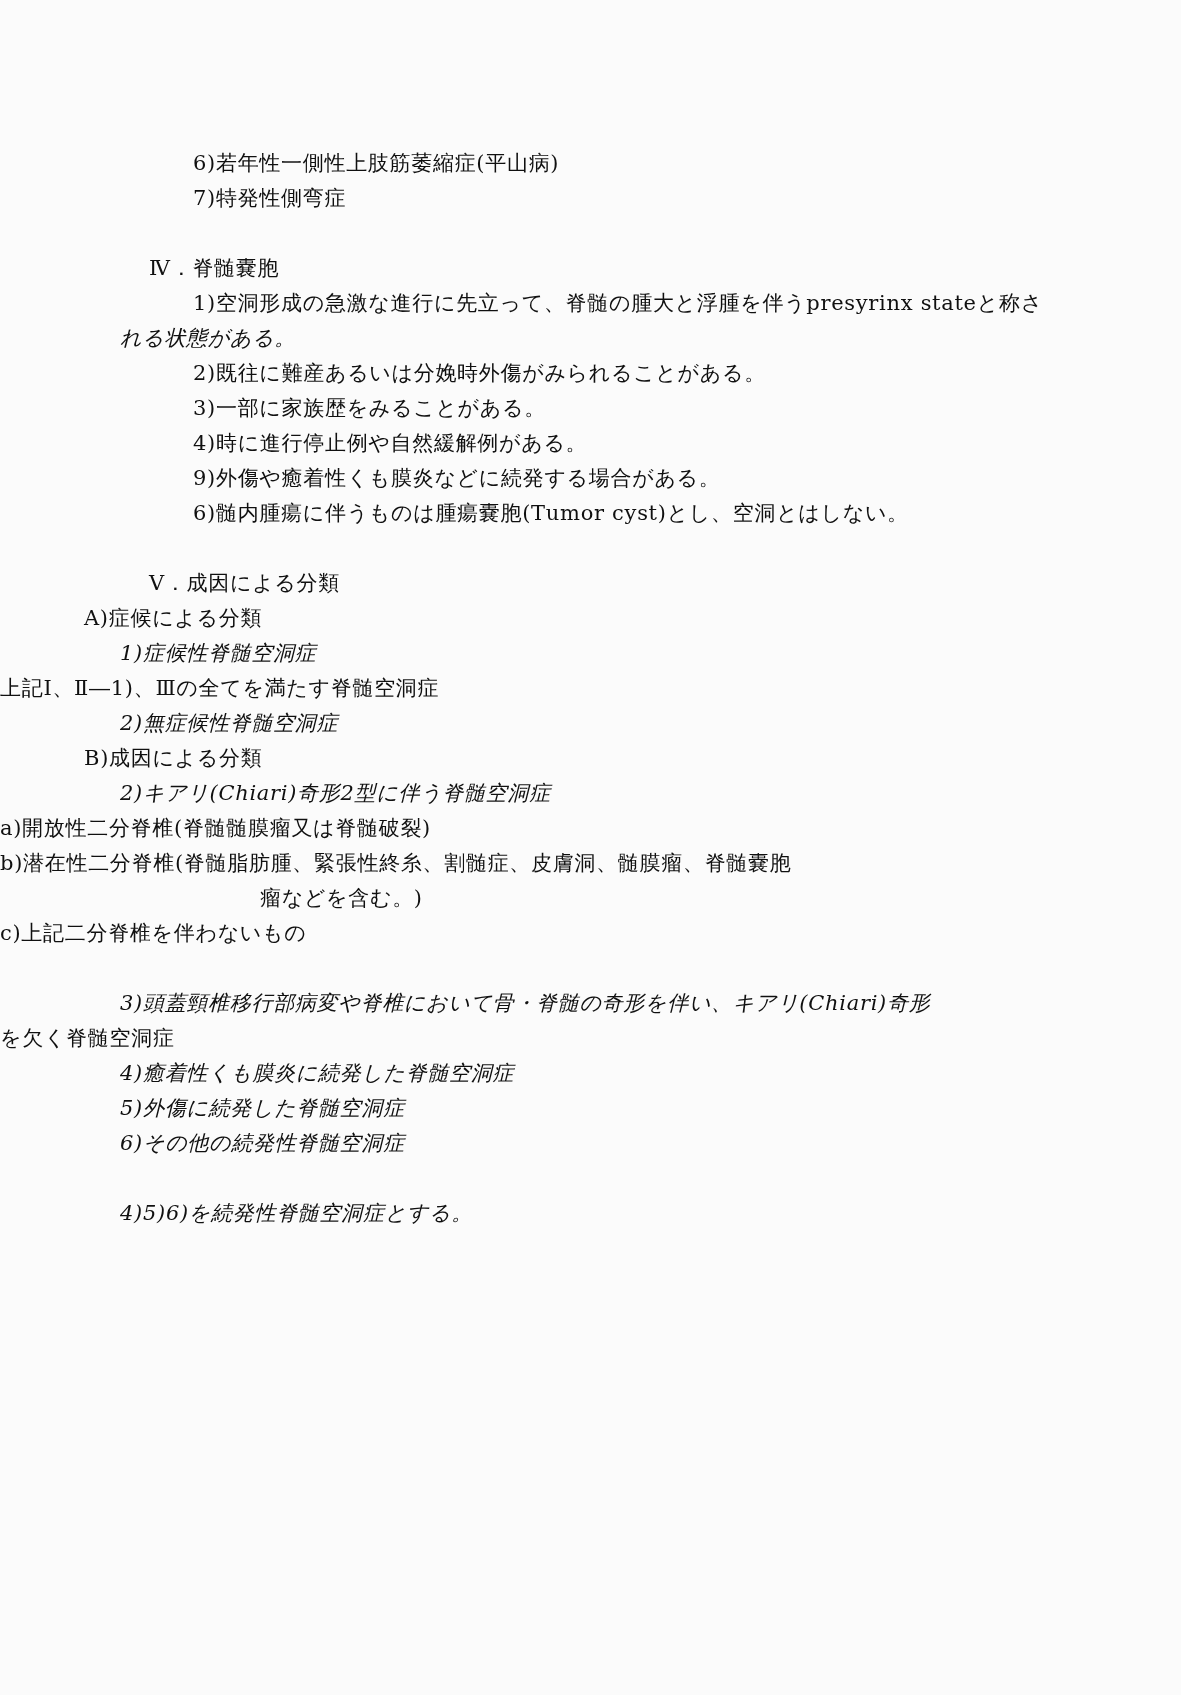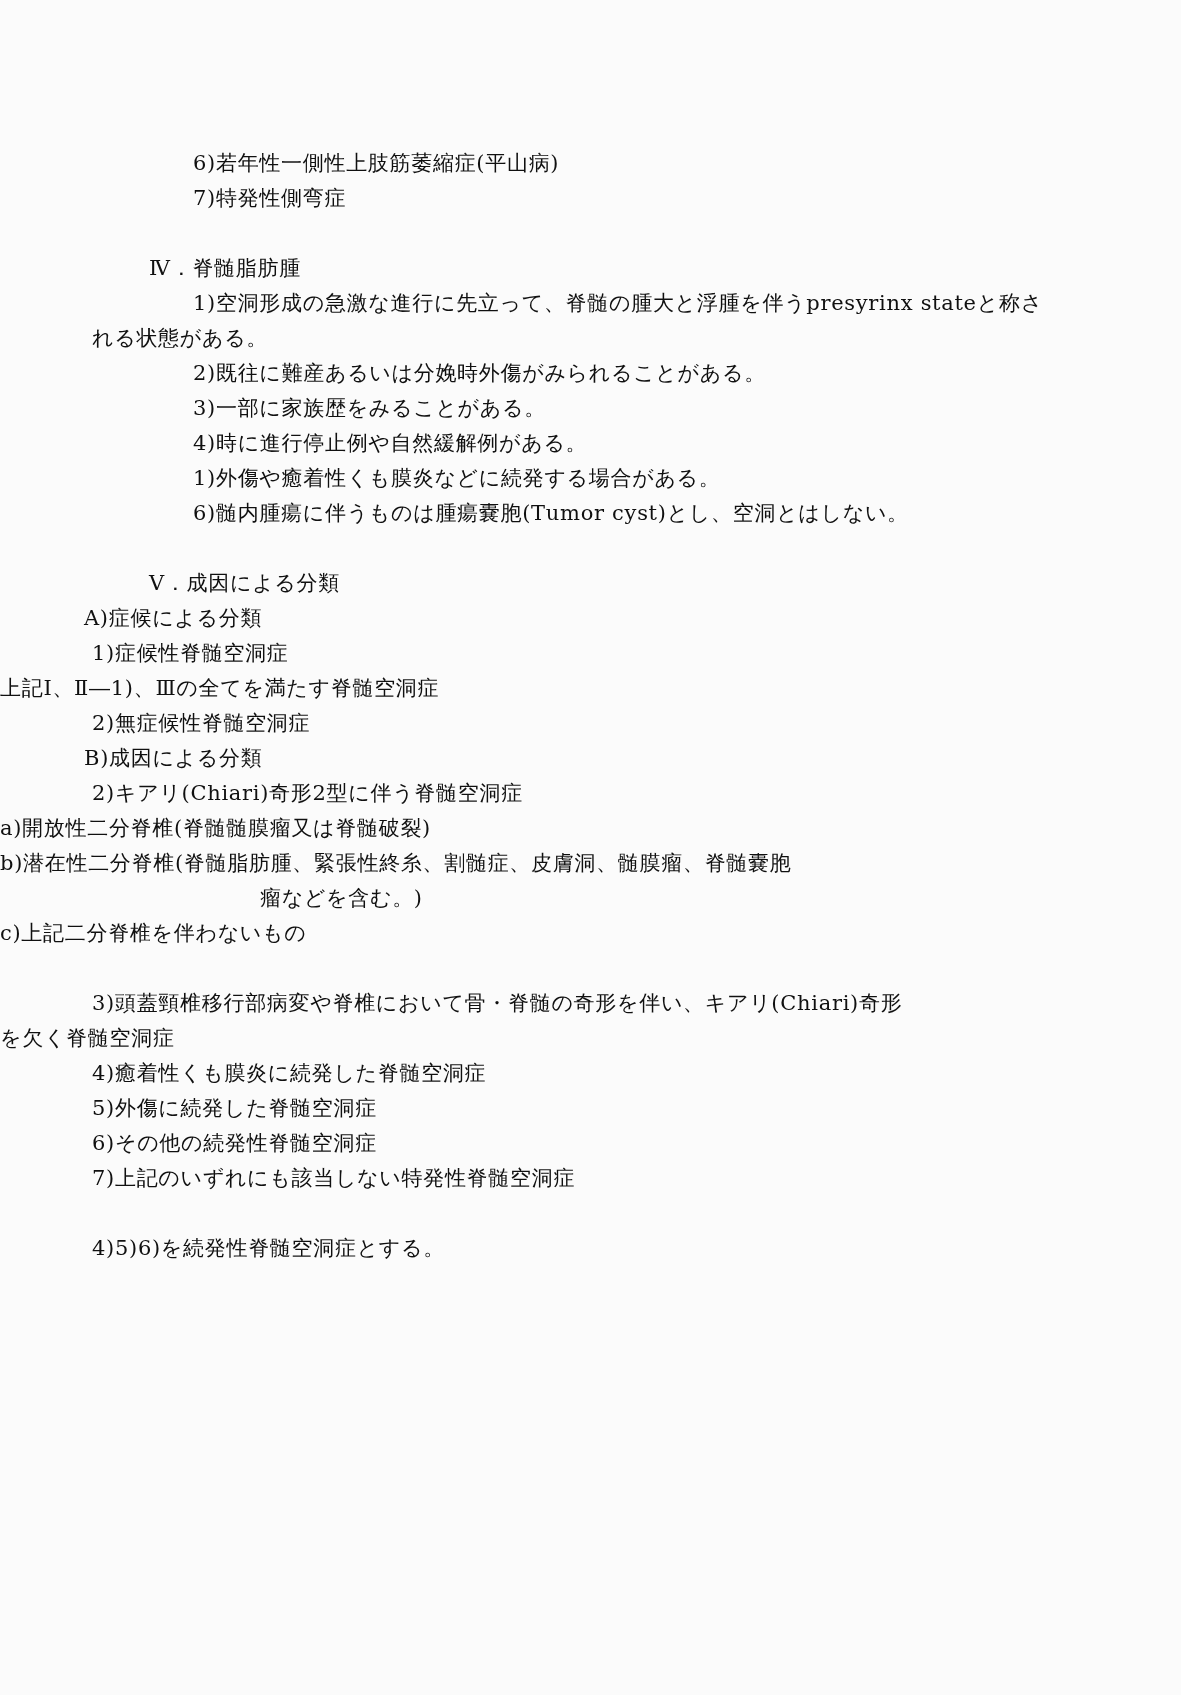--- a/index.html
+++ b/index.html
@@ -33,55 +33,54 @@
     height: 35px;
     line-height: 35px;
     white-space: pre;
     box-sizing: border-box;
     width: 1060px;
   }
   
   .l0 { padding-left: 149px; }
   .l1 { padding-left: 84px; }
   .l2 { padding-left: 193px; }
-  .l3 { padding-left: 92px; }
+  .l3 { padding-left: 120px; font-style: italic; }
   .l4 { }
   .l5 { padding-left: 260px; }
 </style>
 </head>
 <body style="background: rgb(251, 251, 251);">
 
 <div class="page">
   <div class="doc" style="color: rgb(16, 16, 16);">
       <div class="line l2">6)若年性一側性上肢筋萎縮症(平山病)</div>
       <div class="line l2">7)特発性側弯症</div>
       <div class="line l0"></div>
-      <div class="line l0">Ⅳ．脊髄脂肪腫</div>
+      <div class="line l0">Ⅳ．脊髄嚢胞</div>
       <div class="line l2">1)空洞形成の急激な進行に先立って、脊髄の腫大と浮腫を伴うpresyrinx stateと称さ</div>
       <div class="line l3">れる状態がある。</div>
       <div class="line l2">2)既往に難産あるいは分娩時外傷がみられることがある。</div>
       <div class="line l2">3)一部に家族歴をみることがある。</div>
       <div class="line l2">4)時に進行停止例や自然緩解例がある。</div>
-      <div class="line l2">1)外傷や癒着性くも膜炎などに続発する場合がある。</div>
+      <div class="line l2">9)外傷や癒着性くも膜炎などに続発する場合がある。</div>
       <div class="line l2">6)髄内腫瘍に伴うものは腫瘍嚢胞(Tumor cyst)とし、空洞とはしない。</div>
       <div class="line l0"></div>
       <div class="line l0">Ⅴ．成因による分類</div>
       <div class="line l1">A)症候による分類</div>
       <div class="line l3">1)症候性脊髄空洞症</div>
       <div class="line l4">上記Ⅰ、Ⅱ―1)、Ⅲの全てを満たす脊髄空洞症</div>
       <div class="line l3">2)無症候性脊髄空洞症</div>
       <div class="line l1">B)成因による分類</div>
       <div class="line l3">2)キアリ(Chiari)奇形2型に伴う脊髄空洞症</div>
       <div class="line l4">a)開放性二分脊椎(脊髄髄膜瘤又は脊髄破裂)</div>
       <div class="line l4">b)潜在性二分脊椎(脊髄脂肪腫、緊張性終糸、割髄症、皮膚洞、髄膜瘤、脊髄嚢胞</div>
       <div class="line l5">瘤などを含む。)</div>
       <div class="line l4">c)上記二分脊椎を伴わないもの</div>
       <div class="line l0"></div>
       <div class="line l3">3)頭蓋頸椎移行部病変や脊椎において骨・脊髄の奇形を伴い、キアリ(Chiari)奇形</div>
       <div class="line l4">を欠く脊髄空洞症</div>
       <div class="line l3">4)癒着性くも膜炎に続発した脊髄空洞症</div>
       <div class="line l3">5)外傷に続発した脊髄空洞症</div>
       <div class="line l3">6)その他の続発性脊髄空洞症</div>
-      <div class="line l3">7)上記のいずれにも該当しない特発性脊髄空洞症</div>
       <div class="line l0"></div>
       <div class="line l3">4)5)6)を続発性脊髄空洞症とする。</div>
     </div>
 </div>
 
 </body></html>

